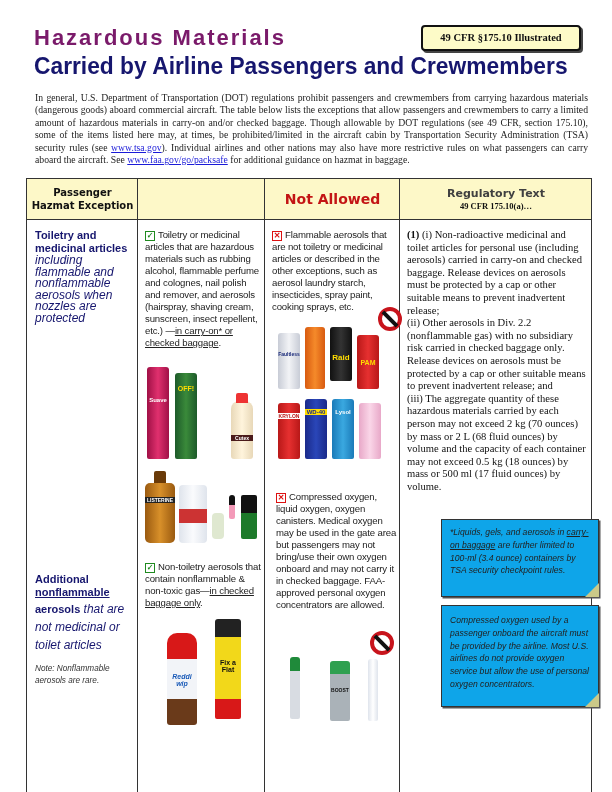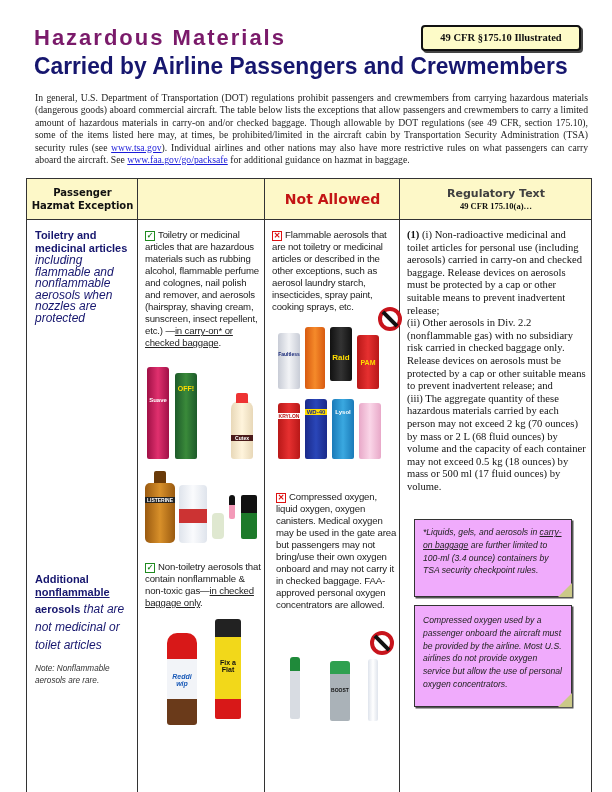--- a/index.html
+++ b/index.html
@@ -26,21 +26,21 @@
   .exc-title { font-family: "Liberation Sans", sans-serif; font-weight: bold; font-size: 11px; color: #16166e; line-height: 13px; }
   .exc-sub { font-family: "Liberation Sans", sans-serif; font-style: italic; font-size: 12px; color: #16166e; line-height: 11.5px; }
   .note { font-family: "Liberation Sans", sans-serif; font-style: italic; font-size: 8.2px; color: #333; line-height: 12px; }
   .u { text-decoration: underline; }
 
   .chk { display: inline-block; width: 8px; height: 8px; border: 1px solid #1f8a1f; color: #1f8a1f; font-size: 8px; line-height: 8px; text-align: center; margin-right: 3px; vertical-align: 0; font-weight: bold; }
   .xbox { display: inline-block; width: 8px; height: 8px; border: 1px solid #d11; background: #fff; color: #d11; font-size: 8px; line-height: 8px; text-align: center; margin-right: 3px; font-weight: bold; }
 
   .reg { font-family: "Liberation Serif", serif; font-size: 10.6px; line-height: 12.6px; color: #111; }
 
-  .note-box { position: absolute; background: #f0abfc; border: 1px solid #333; box-shadow: 1.5px 1.5px 0 #555; font-family: "Liberation Sans", sans-serif; font-style: italic; font-size: 8.6px; line-height: 12.8px; color: #222; box-sizing: border-box; padding: 6px 8px; }
+  .note-box { position: absolute; background: #0ea5e9; border: 1px solid #333; box-shadow: 1.5px 1.5px 0 #555; font-family: "Liberation Sans", sans-serif; font-style: italic; font-size: 8.6px; line-height: 12.8px; color: #222; box-sizing: border-box; padding: 6px 8px; margin-left: 27px; }
   .fold { position: absolute; right: -1px; bottom: -1px; width: 0; height: 0; border-left: 14px solid transparent; border-bottom: 14px solid #cbc988; }
   .fold::after { content: ""; position: absolute; left: -14px; top: 0; width: 0; height: 0; }
 
   .product { position: absolute; border-radius: 3px 3px 2px 2px; }
   .cap { position: absolute; border-radius: 2px 2px 0 0; }
   .no-sign { position: absolute; width: 24px; height: 24px; border-radius: 50%; border: 4px solid #c8141c; box-sizing: border-box; background: #fff; }
   .no-sign::after { content: ""; position: absolute; left: 50%; top: 50%; width: 20px; height: 4px; background: #111; transform: translate(-50%, -50%) rotate(45deg); }
   .prod-label { position: absolute; font-family: "Liberation Sans", sans-serif; font-weight: bold; font-size: 6px; color: #fff; text-align: center; width: 100%; }
 </style>
 </head>

